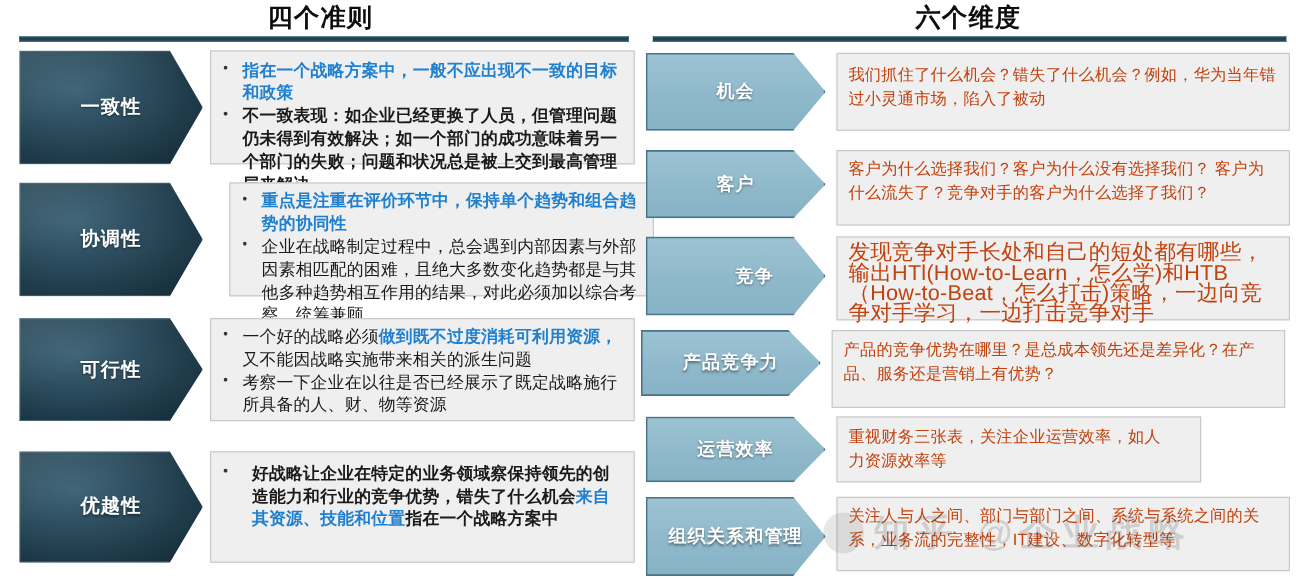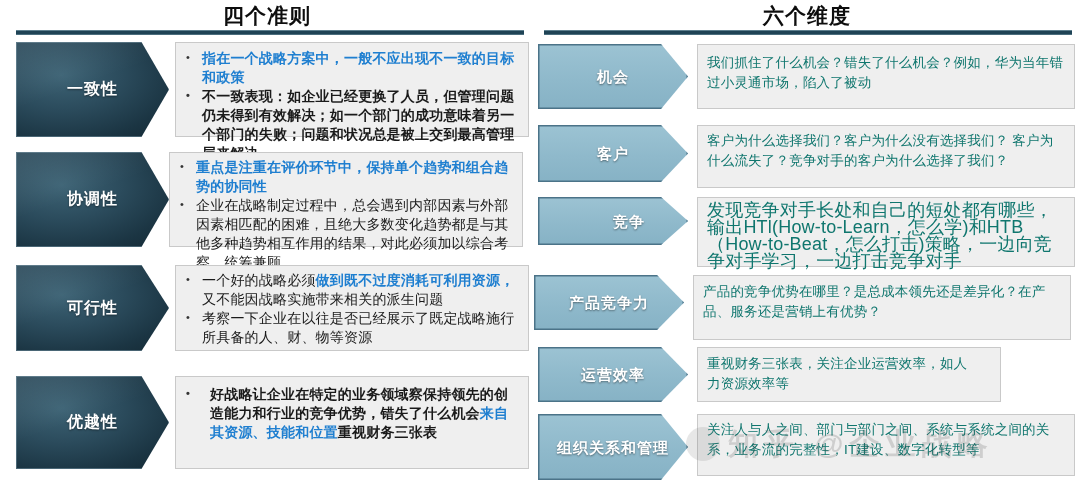--- a/index.html
+++ b/index.html
@@ -126,21 +126,21 @@
     letter-spacing: 0.2px;
   }
   .lead  { color: #1f7fd0; font-weight: bold; }
   .bold  { font-weight: bold; }
   .hl    { color: #1f7fd0; font-weight: bold; }
 
   
   .rtext {
     font-size: 13.5px;
     line-height: 20px;
-    color: #0f766e;
+    color: #c2410c;
     letter-spacing: 0.2px;
   }
 
   
   #watermark {
     position: absolute;
     left: 686px;
     top: 412px;
     width: 390px;
     height: 64px;
@@ -183,21 +183,21 @@
             <span>不一致表现：如企业已经更换了人员，但管理问题仍未得到有效解决；如一个部门的成功意味着另一个部门的失败；问题和状况总是被上交到最高管理层来解决</span>
           </li>
         </ul>
       </div>
     </div>
 
     <div class="row" style="left:16px; top:152px;">
       <div class="arrow arrow-dark" style="width:153px; height:95px;">
         <span>协调性</span>
       </div>
-      <div class="textbox" style="width:354px; height:95px; margin-left:0; padding:5px 8px 4px 4px;">
+      <div class="textbox" style="width:354px; height:95px; margin-left:22px; padding:5px 8px 4px 4px;">
         <ul class="bullets">
           <li>
             <span class="lead">重点是注重在评价环节中，保持单个趋势和组合趋势的协同性</span>
           </li>
           <li>
             <span>企业在战略制定过程中，总会遇到内部因素与外部因素相匹配的困难，且绝大多数变化趋势都是与其他多种趋势相互作用的结果，对此必须加以综合考察、统筹兼顾</span>
           </li>
         </ul>
       </div>
     </div>
@@ -218,21 +218,21 @@
       </div>
     </div>
 
     <div class="row" style="left:16px; top:376px;">
       <div class="arrow arrow-dark" style="width:153px; height:93px;">
         <span>优越性</span>
       </div>
       <div class="textbox" style="width:354px; height:93px; margin-left:6px; padding:8px 8px 4px 4px;">
         <ul class="bullets">
           <li class="bold" style="padding-left:30px;">
-            <span>好战略让企业在特定的业务领域察保持领先的创造能力和行业的竞争优势，错失了什么机会</span><span class="hl">来自其资源、技能和位置</span><span>重视财务三张表</span>
+            <span>好战略让企业在特定的业务领域察保持领先的创造能力和行业的竞争优势，错失了什么机会</span><span class="hl">来自其资源、技能和位置</span><span>指在一个战略方案中</span>
           </li>
         </ul>
       </div>
     </div>
   </div>
 
   <div class="column" id="right-column">
 
     <div class="col-title">六个维度</div>
     <div class="col-rule" id="right-rule"></div>
@@ -249,21 +249,21 @@
     <div class="row" style="left:4px; top:125px;">
       <div class="arrow arrow-light" style="width:150px; height:57px;">
         <span>客户</span>
       </div>
       <div class="textbox" style="width:378px; height:63px; margin-left:9px; padding:5px 8px 4px 9px;">
         <div class="rtext">客户为什么选择我们？客户为什么没有选择我们？ 客户为什么流失了？竞争对手的客户为什么选择了我们？</div>
       </div>
     </div>
 
     <div class="row" style="left:4px; top:197px;">
-      <div class="arrow arrow-light" style="width:150px; height:48px;padding-left:32px;">
+      <div class="arrow arrow-light" style="width:150px; height:66px;padding-left:32px;">
         <span>竞争</span>
       </div>
       <div class="textbox" style="width:378px; height:70px; margin-left:9px; padding:4px 8px 4px 9px;">
         <div class="rtext" style="font-size:18px; line-height:17px;">发现竞争对手长处和自己的短处都有哪些，输出HTl(How-to-Learn，怎么学)和HTB（How-to-Beat，怎么打击)策略，一边向竞争对手学习，一边打击竞争对手</div>
       </div>
     </div>
 
     <div class="row" style="left:0; top:275px;">
       <div class="arrow arrow-light" style="width:150px; height:55px;">
         <span>产品竞争力</span>

